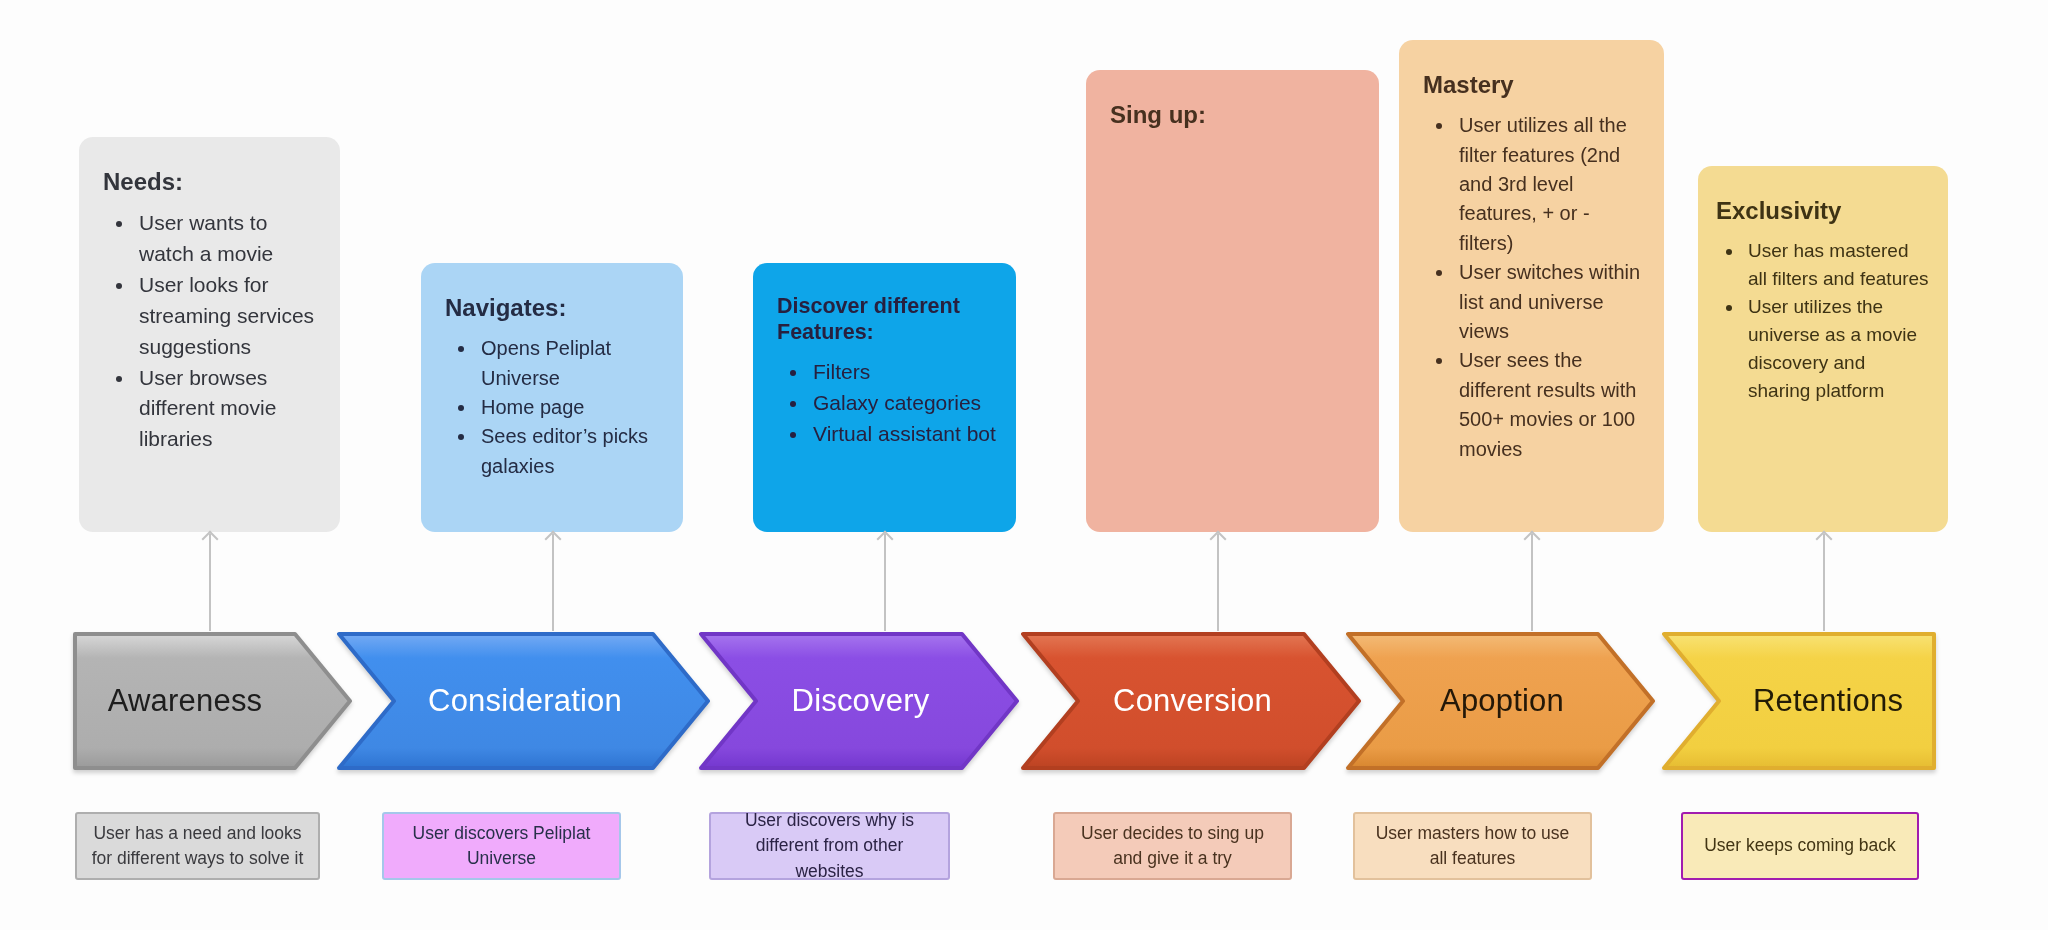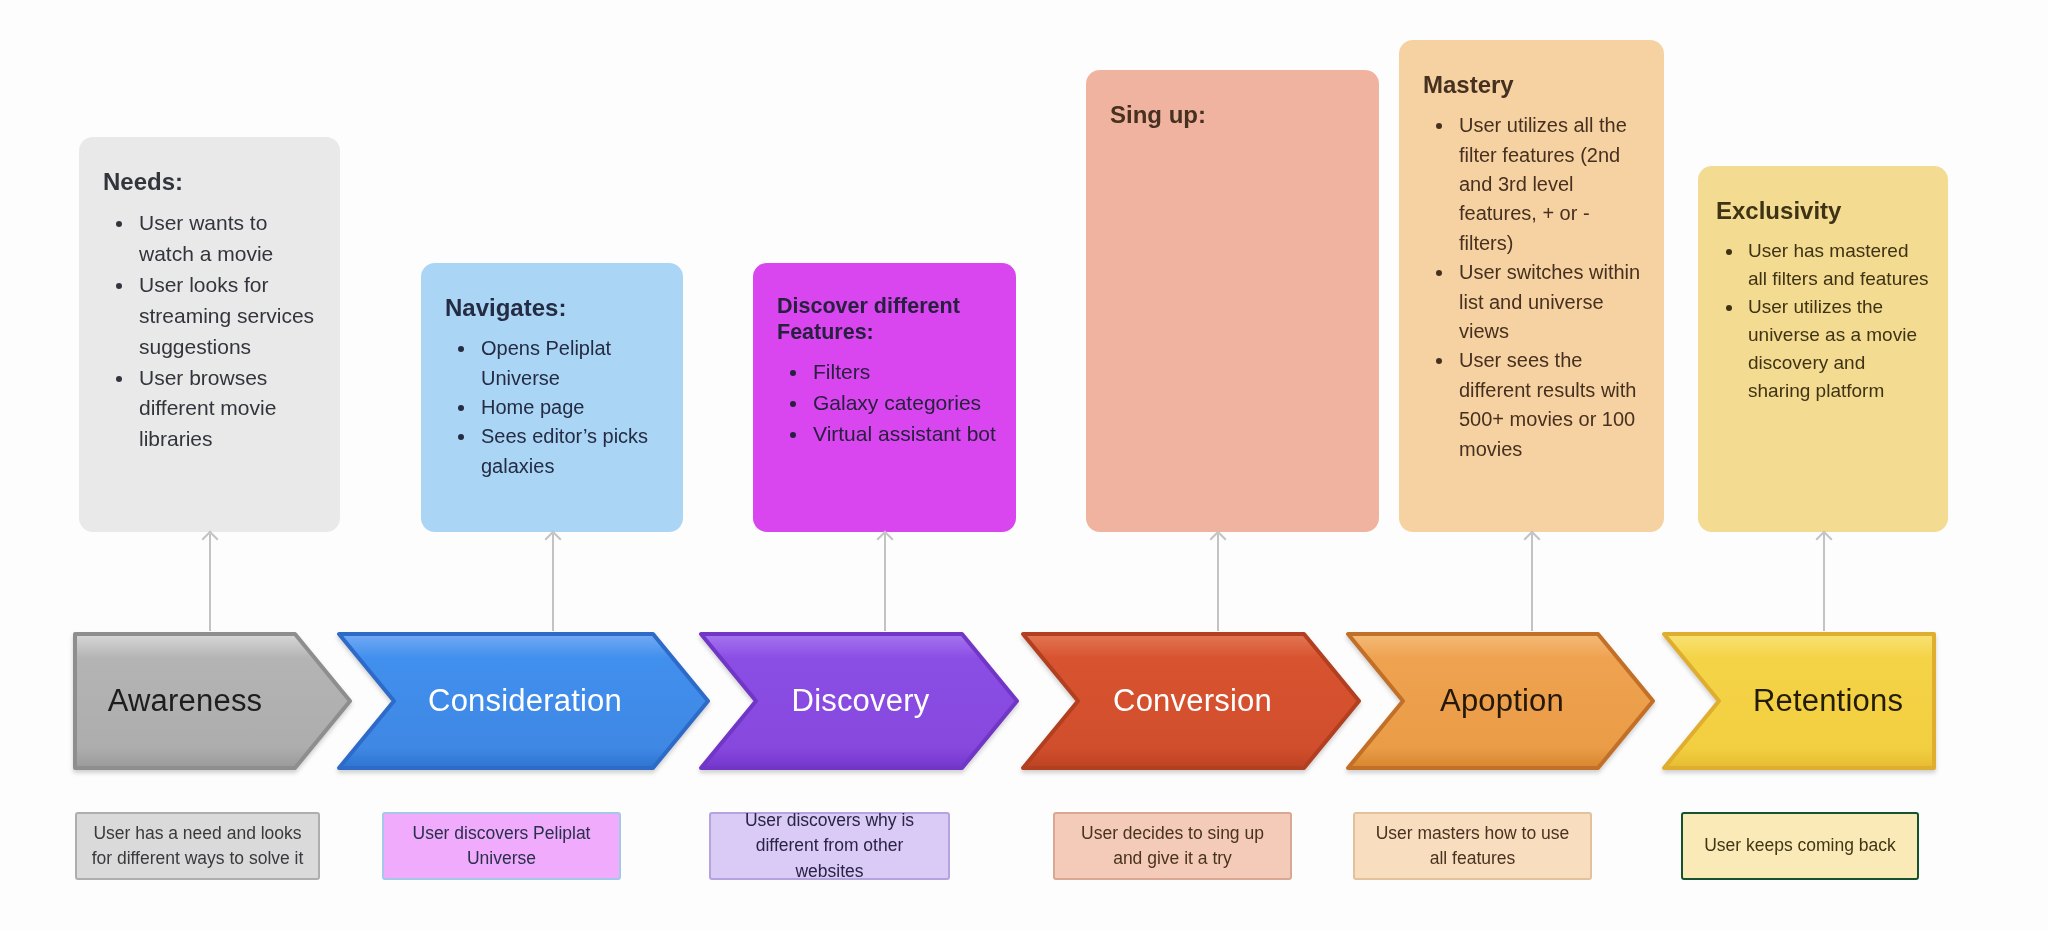--- a/index.html
+++ b/index.html
@@ -8,21 +8,21 @@
     font-family:"Liberation Sans", sans-serif;color:#2e2e38;
   }
   
   .card{position:absolute;border-radius:14px;box-sizing:border-box;padding:30px 16px 6px 24px;}
   .card-title{font-weight:bold;font-size:24px;line-height:1.22;margin:0 0 12px 0;}
   .card ul{margin:0;padding:0 0 0 32px;list-style:disc;}
   .card li{font-size:21px;line-height:1.47;padding-left:4px;}
   .st1 .card{left:79px;top:137px;width:261px;height:395px;background:#e9e9e9;color:#33353c;}
   .st2 .card{left:421px;top:263px;width:262px;height:269px;background:#abd5f5;color:#242c44;}
   .st2 .card li{font-size:20px;}
-  .st3 .card{left:753px;top:263px;width:263px;height:269px;background:#d946ef;color:#27203f;}
+  .st3 .card{left:753px;top:263px;width:263px;height:269px;background:#0ea5e9;color:#27203f;}
   .st3 .card-title{font-size:21.5px;}
   .st4 .card{left:1086px;top:70px;width:293px;height:462px;background:#f0b3a0;color:#46301f;}
   .st5 .card{left:1399px;top:40px;width:265px;height:492px;background:#f6d2a2;color:#46301f;}
   .st5 .card li{font-size:20px;}
   .st6 .card{left:1698px;top:166px;width:250px;height:366px;background:#f4db92;color:#3e3314;padding-left:18px;}
   .st6 .card li{font-size:19px;}
   .st6 .card ul{padding-left:28px;}
   
   .connector{position:absolute;width:2px;background:#c3c3c3;}
   .connector .head{position:absolute;top:-1px;left:-5px;width:10px;height:10px;
@@ -57,21 +57,21 @@
   .chev polygon{stroke-width:4;stroke-linejoin:round;}
   
   .note{position:absolute;top:812px;height:68px;border-radius:3px;box-sizing:border-box;
     display:flex;align-items:center;justify-content:center;text-align:center;
     font-size:17.5px;line-height:1.45;padding:4px 12px;}
   .st1 .note{left:75px;width:245px;background:#dadada;border:2px solid #aeaeae;color:#3a3a3e;}
   .st2 .note{left:382px;width:239px;background:#f0abfc;border:2px solid #a5c7ea;color:#28304a;}
   .st3 .note{left:709px;width:241px;background:#d9caf6;border:2px solid #b4a3de;color:#2b2345;}
   .st4 .note{left:1053px;width:239px;background:#f4cbb9;border:2px solid #d9a893;color:#49321f;}
   .st5 .note{left:1353px;width:239px;background:#f8debf;border:2px solid #e2c19c;color:#49321f;}
-  .st6 .note{left:1681px;width:238px;background:#f9eab8;border:2px solid #14532d;color:#423514;}
+  .st6 .note{left:1681px;width:238px;background:#f9eab8;border:2px solid #a21caf;color:#423514;}
 </style>
 </head>
 <body>
 
 <div class="canvas">
 
   <svg width="0" height="0" style="position:absolute">
     <defs>
       <linearGradient id="g1" x1="0" y1="0" x2="0" y2="1">
         <stop offset="0" stop-color="#d8d8d8"></stop>

